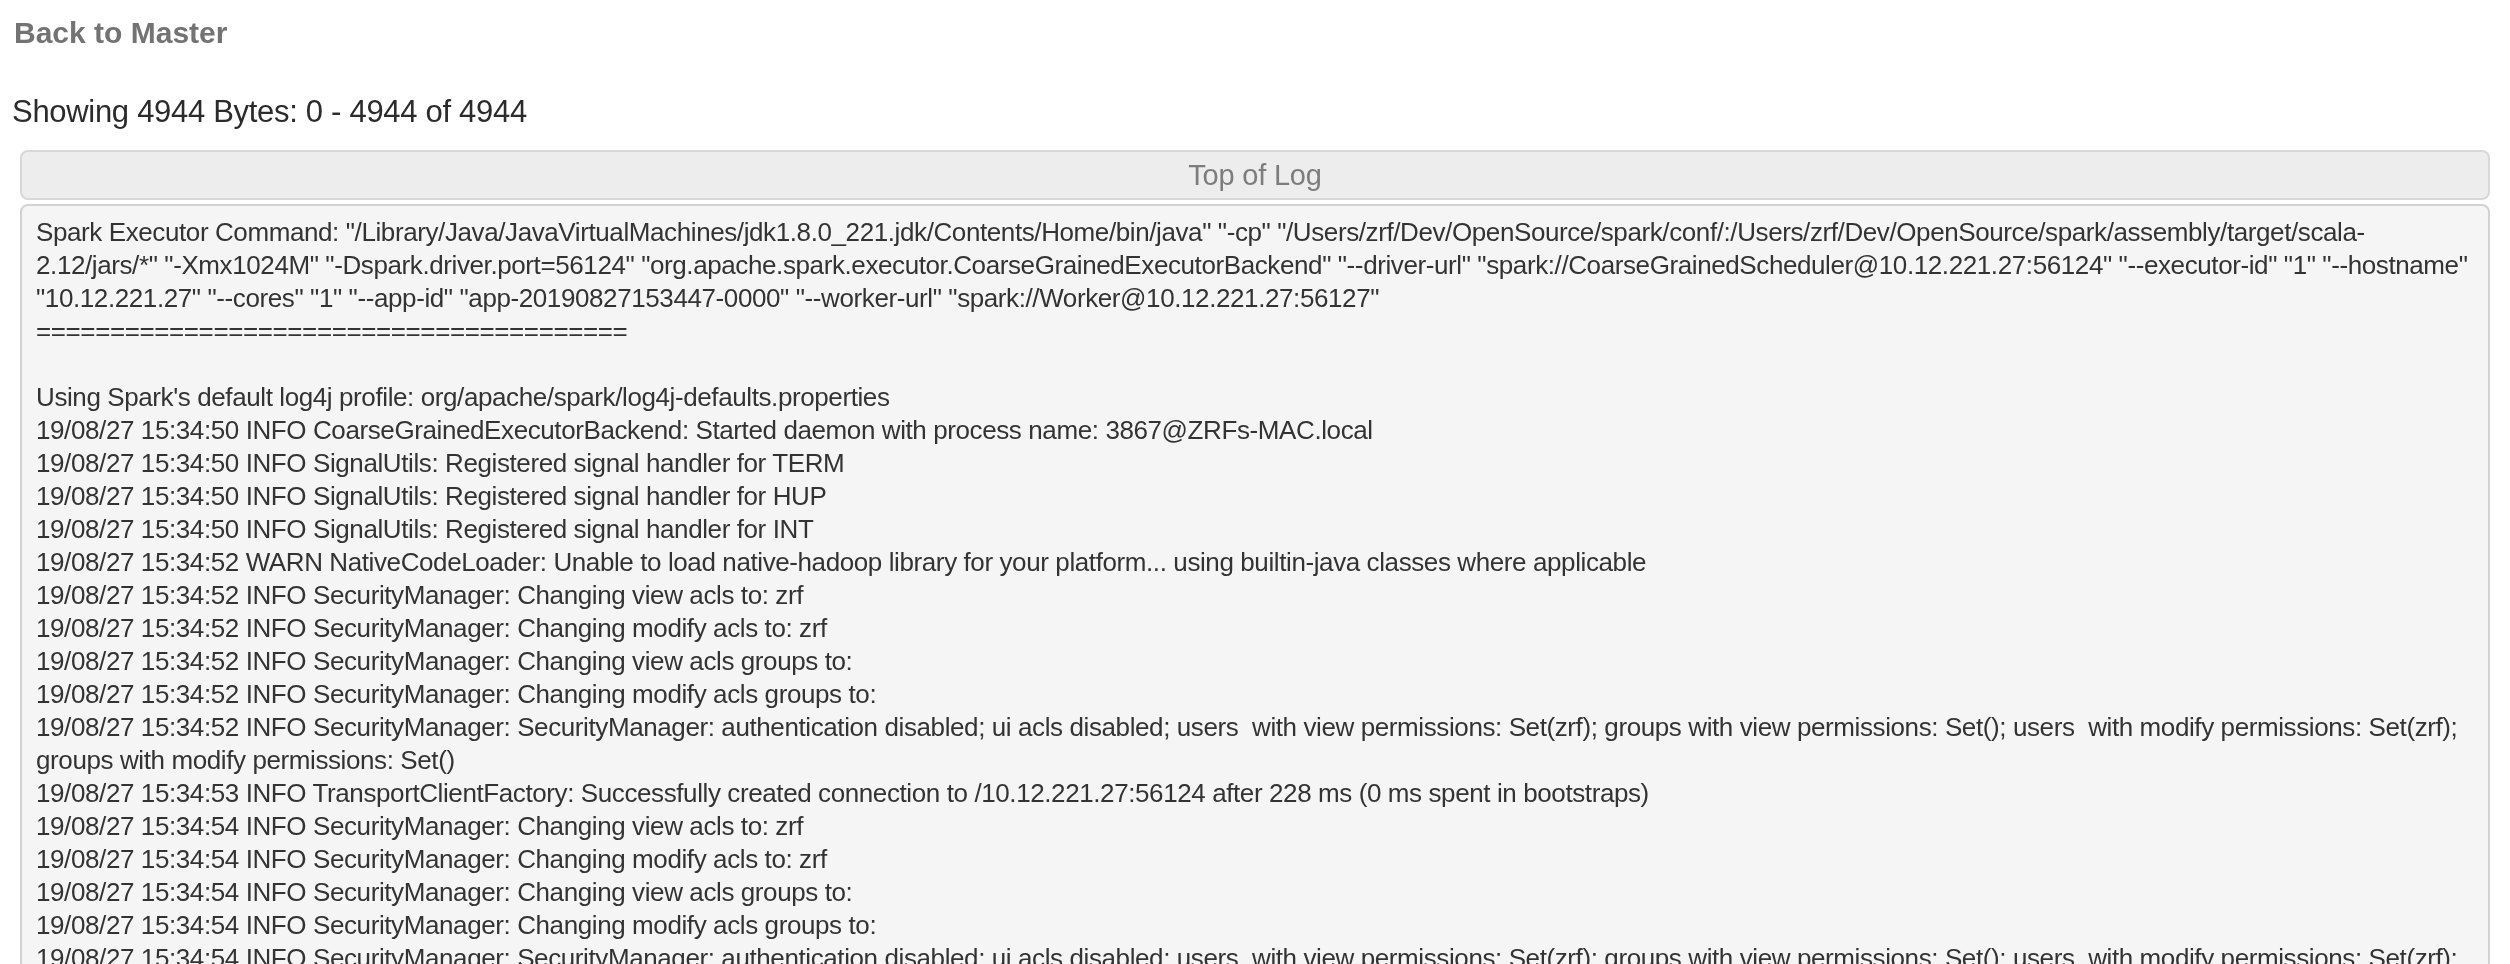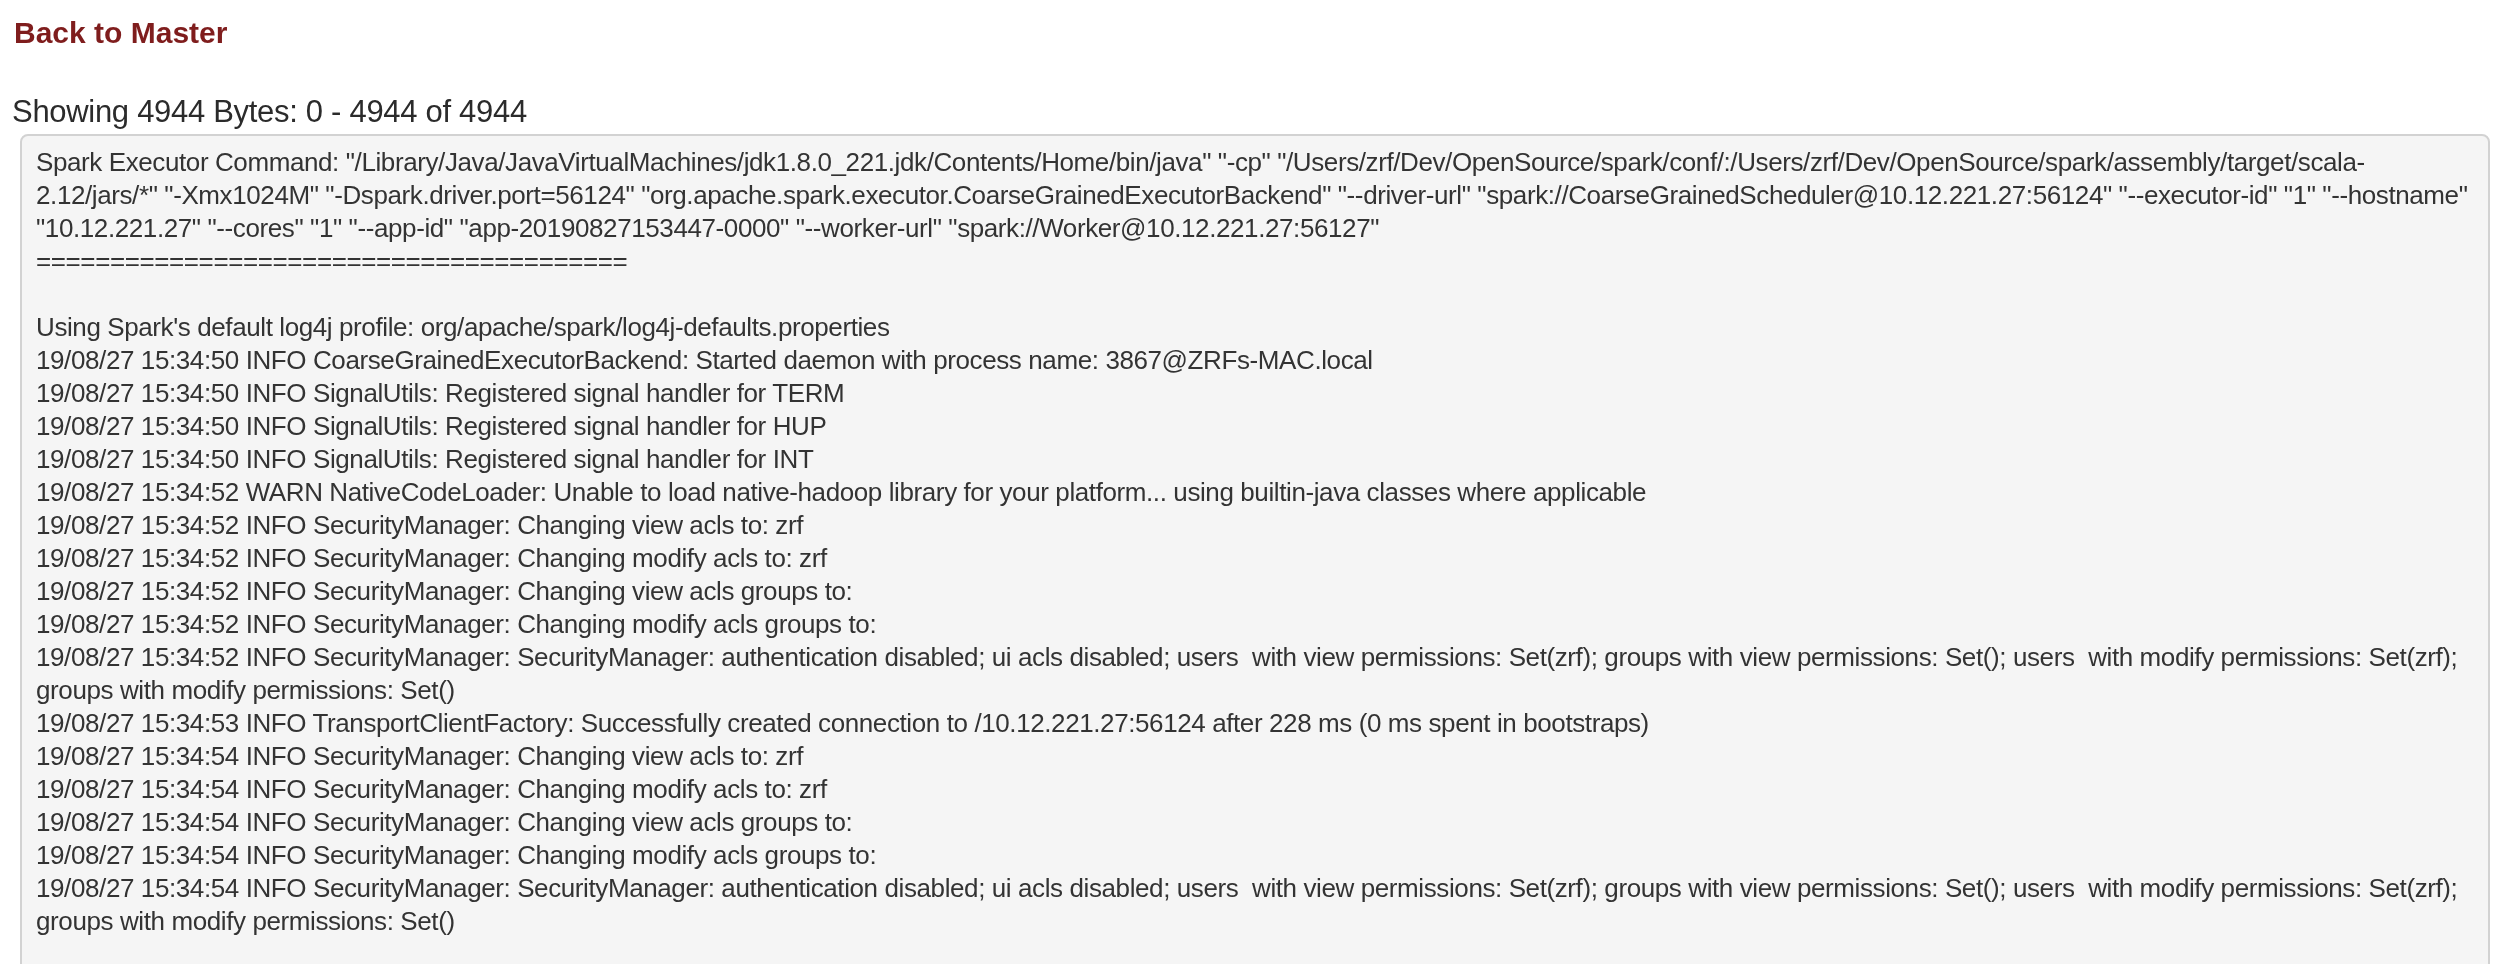--- a/index.html
+++ b/index.html
@@ -17,21 +17,21 @@
     padding: 10px 10px 0 10px;
     width: 2510px;
     height: 964px;
     overflow: hidden;
   }
   .back-link {
     display: inline-block;
     margin: 6px 15px 0 4px;
     font-size: 30px;
     font-weight: bold;
-    color: #7f1d1d;
+    color: #737373;
     text-decoration: none;
     cursor: pointer;
   }
   .byte-range {
     margin: 44px 0 0 2px;
     font-size: 31px;
     color: #2b2b2b;
     letter-spacing: -0.3px;
   }
   .log-header-bar {
@@ -72,20 +72,23 @@
 </style>
 </head>
 <body>
 
 <div class="page">
 
   <a class="back-link">Back to Master</a>
 
   <div class="byte-range">Showing 4944 Bytes: 0 - 4944 of 4944</div>
 
+  <div class="log-header-bar">
+    <span>Top of Log</span>
+  </div>
 
   <div class="log-box">
     <pre>Spark Executor Command: "/Library/Java/JavaVirtualMachines/jdk1.8.0_221.jdk/Contents/Home/bin/java" "-cp" "/Users/zrf/Dev/OpenSource/spark/conf/:/Users/zrf/Dev/OpenSource/spark/assembly/target/scala-2.12/jars/*" "-Xmx1024M" "-Dspark.driver.port=56124" "org.apache.spark.executor.CoarseGrainedExecutorBackend" "--driver-url" "spark://CoarseGrainedScheduler@10.12.221.27:56124" "--executor-id" "1" "--hostname" "10.12.221.27" "--cores" "1" "--app-id" "app-20190827153447-0000" "--worker-url" "spark://Worker@10.12.221.27:56127"
 ========================================
 
 Using Spark's default log4j profile: org/apache/spark/log4j-defaults.properties
 19/08/27 15:34:50 INFO CoarseGrainedExecutorBackend: Started daemon with process name: 3867@ZRFs-MAC.local
 19/08/27 15:34:50 INFO SignalUtils: Registered signal handler for TERM
 19/08/27 15:34:50 INFO SignalUtils: Registered signal handler for HUP
 19/08/27 15:34:50 INFO SignalUtils: Registered signal handler for INT

